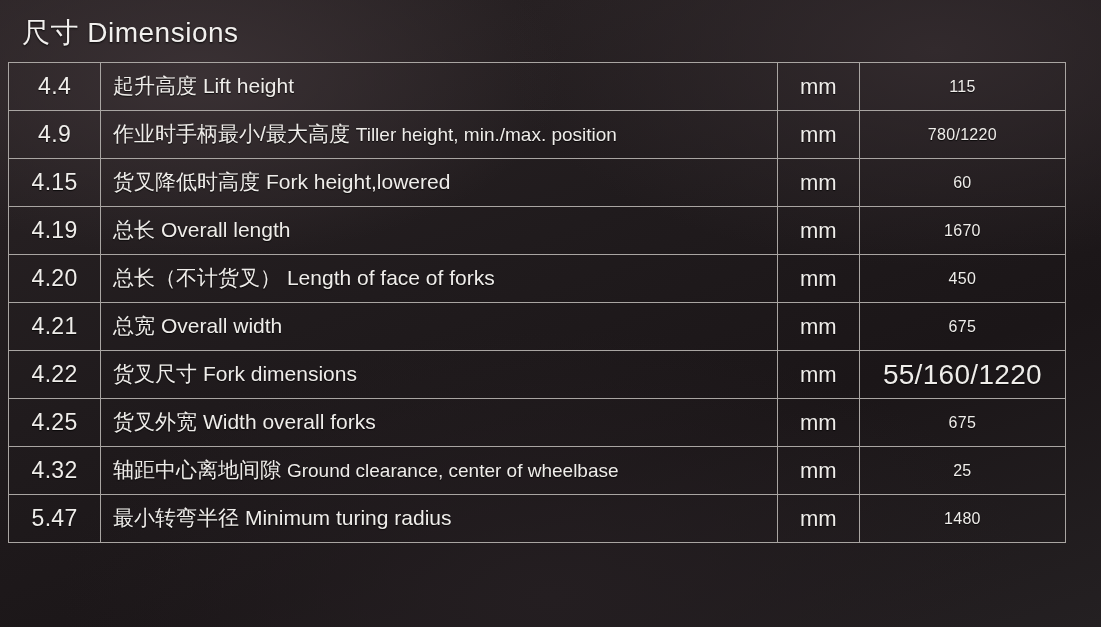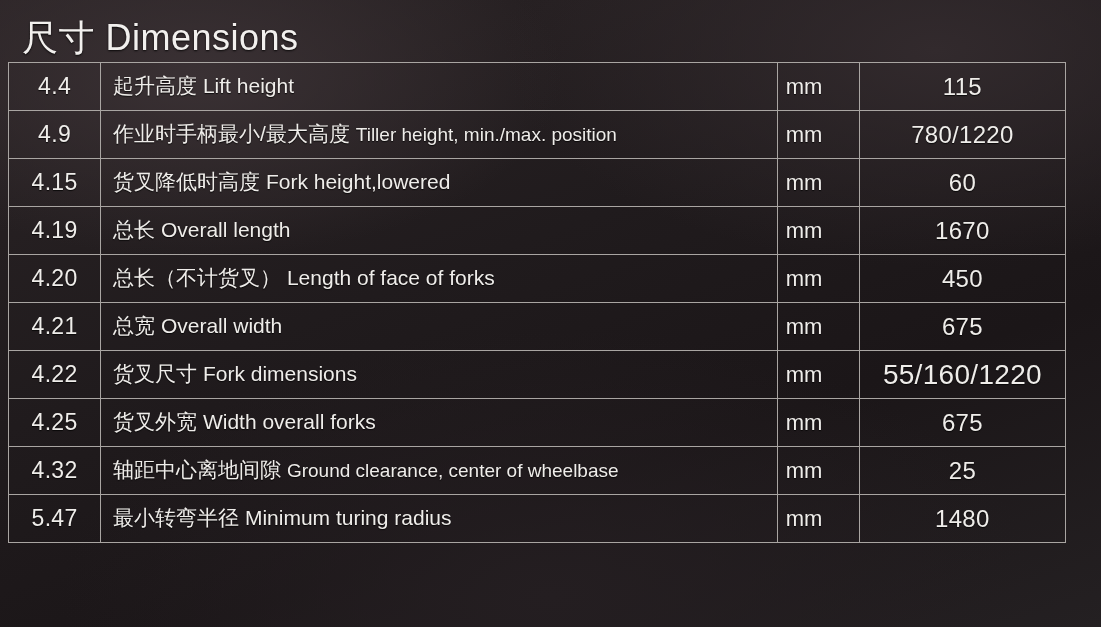--- a/index.html
+++ b/index.html
@@ -23,21 +23,21 @@
       radial-gradient(ellipse 520px 260px at 18% 12%, #3a3134 0%, rgba(58,49,52,0) 70%),
       radial-gradient(ellipse 600px 300px at 85% 8%, #322a2d 0%, rgba(50,42,45,0) 72%),
       radial-gradient(ellipse 700px 380px at 50% 95%, #241e21 0%, rgba(36,30,33,0) 70%),
       linear-gradient(160deg, #2b2426 0%, #201b1d 42%, #1b1618 68%, #242022 100%);
     box-sizing: border-box;
   }
   .title {
     position: absolute;
     left: 22px;
     top: 14px;
-    font-size: 36px;
+    font-size: 28px;
     letter-spacing: 0.5px;
     color: #f2f0ee;
     text-shadow: 0 1px 2px rgba(0,0,0,0.8);
     white-space: nowrap;
   }
   .table-wrap {
     position: absolute;
     left: 8px;
     top: 62px;
     width: 1058px;
@@ -68,26 +68,26 @@
   .desc {
     font-size: 21px;
     line-height: 1.25;
     text-align: left;
     padding-left: 12px !important;
   }
   .desc .en-small { font-size: 19px; }
   .desc .two-line { display: block; }
   .desc .two-line span { display: block; }
   .unit {
-    text-align: left;
+    text-align: center;
     font-size: 22px;
   }
   .value {
     text-align: center;
-    font-size: 24px;
+    font-size: 16px;
     letter-spacing: 0.3px;
   }
   tr.r-normal td { height: 47px; }
   tr.r-tall td { height: 70px; }
   .value.small { font-size: 28px; }
 </style>
 </head>
 <body>
 
 <div class="page">

